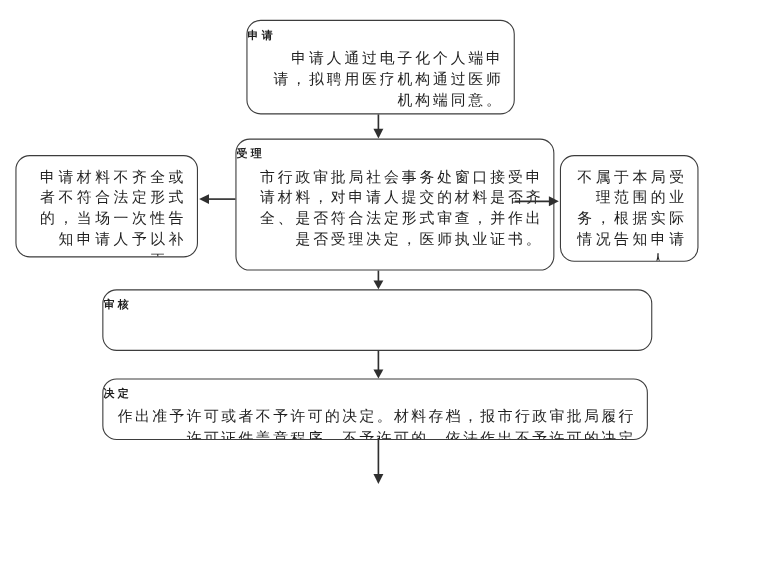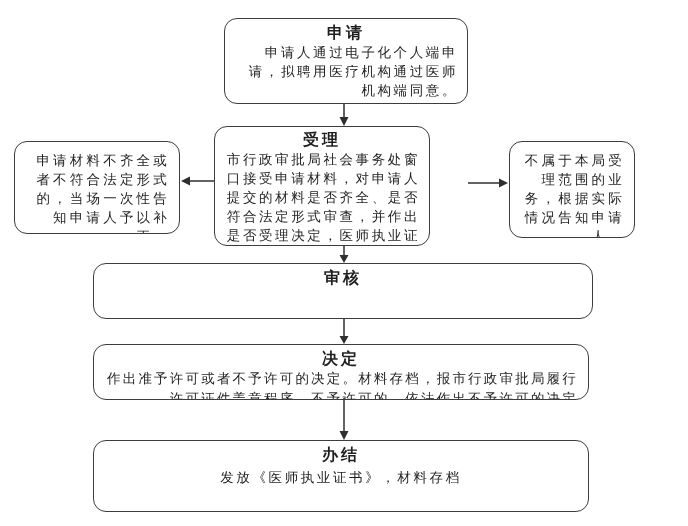--- a/index.html
+++ b/index.html
@@ -18,37 +18,36 @@
   }
   .node {
     position: absolute;
     box-sizing: border-box;
     background: #ffffff;
     border: 1.5px solid #3d3d3d;
     border-radius: 13px;
     overflow: hidden;
   }
   .node .title {
-    text-align: center;
     font-weight: bold;
-    font-size: 16px;
+    font-size: 10px;
     letter-spacing: 3px;
     padding-top: 5px;
     line-height: 18px;
   }
   .node .body {
     font-size: 13.5px;
     line-height: 19px;
     letter-spacing: 2.6px;
     padding: 1px 9px 4px 9px;
     text-align: right;
   }
   
   .n-application { left: 224px; top: 18px;  width: 244px; height: 86px; }
-  .n-acceptance  { left: 214px; top: 126px; width: 216px; height: 120px; font-family: Liberation Mono, monospace; }
+  .n-acceptance  { left: 214px; top: 126px; width: 290px; height: 120px; }
   .n-correction  { left: 14px;  top: 141px; width: 166px; height: 93px; }
   .n-rejection   { left: 509px; top: 141px; width: 126px; height: 97px; }
   .n-review      { left: 93px;  top: 263px; width: 500px; height: 56px; }
   .n-decision    { left: 93px;  top: 344px; width: 496px; height: 56px; }
   .n-completion  { left: 93px;  top: 440px; width: 496px; height: 72px; }
 
   .n-correction .body, .n-rejection .body {
     padding-top: 9px;
     letter-spacing: 3.2px;
   }
@@ -90,24 +89,20 @@
 
   <div class="node n-review">
     <div class="title">审核</div>
   </div>
 
   <div class="node n-decision">
     <div class="title">决定</div>
     <div class="body">作出准予许可或者不予许可的决定。材料存档，报市行政审批局履行许可证件盖章程序。不予许可的，依法作出不予许可的决定</div>
   </div>
 
-  <div class="node n-completion">
-    <div class="title">办结</div>
-    <div class="body">发放《医师执业证书》，材料存档</div>
-  </div>
 
   <svg class="arrows" width="688" height="526" viewBox="0 0 688 526">
     <g>
       <line x1="344" y1="104" x2="344" y2="119"></line>
       <polygon points="344,126 339.5,117 348.5,117"></polygon>
     </g>
     <g>
       <line x1="214" y1="181" x2="189" y2="181"></line>
       <polygon points="181,181 190,176.5 190,185.5"></polygon>
     </g>

